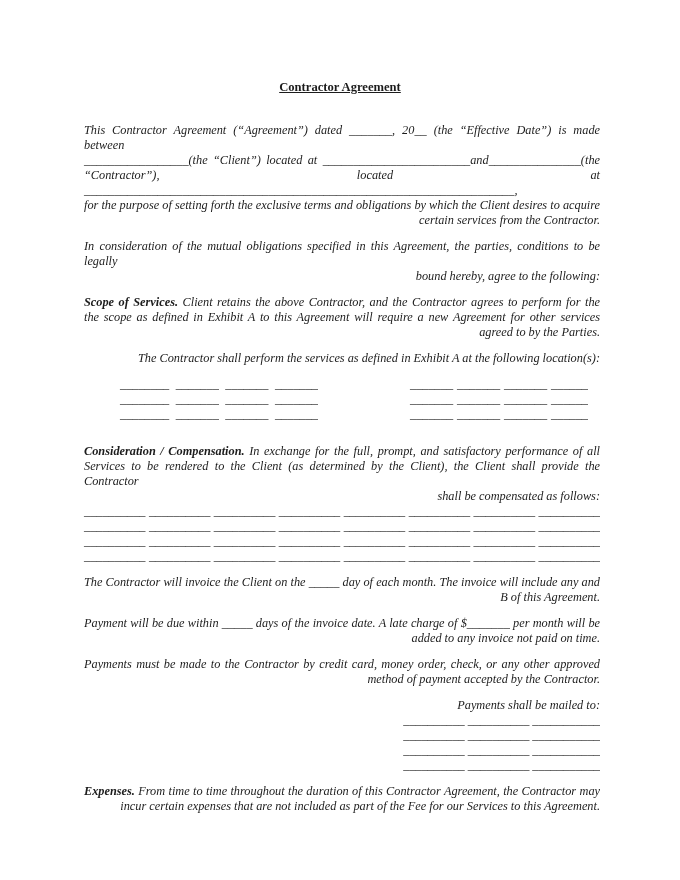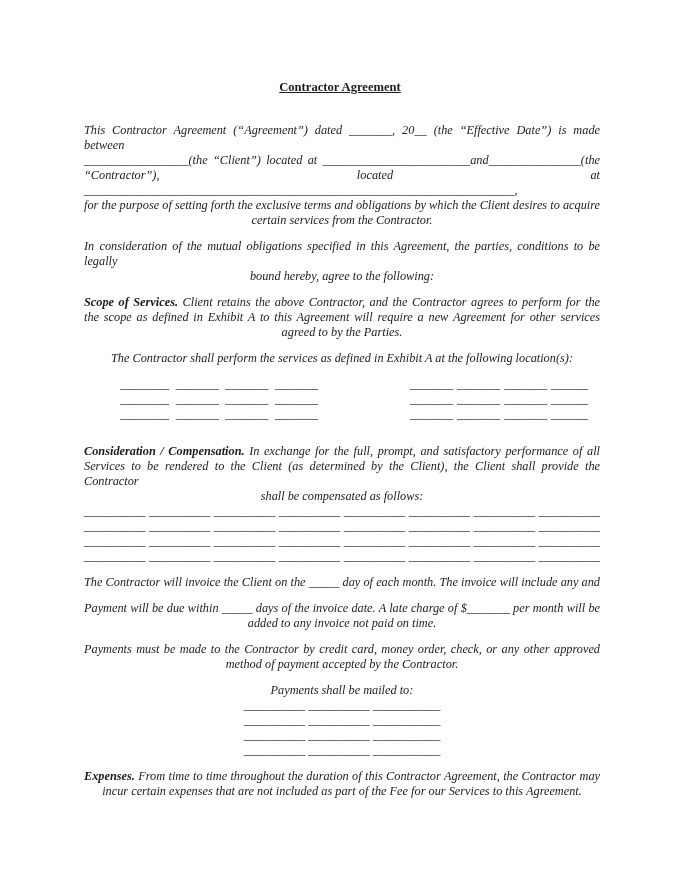--- a/index.html
+++ b/index.html
@@ -9,21 +9,21 @@
     font-family:"Liberation Serif",serif;font-size:12.3px;line-height:15px;color:#1c1c1c;
   }
   .title{
     font-size:12.6px;font-weight:bold;text-decoration:underline;text-align:center;
     margin:0 0 28px 0;line-height:15px;
   }
   .block{margin:0 0 11px 4px;font-style:italic;}
   .block.blanks{margin-top:-11px;}
   .line{white-space:normal;}
   .line.j{text-align:justify;text-align-last:justify;}
-  .line.l{text-align:center;}
+  .line.l{text-align:right;}
   .b{font-weight:bold;}
   .cols{display:flex;margin:0 0 22px 40px;}
   .colL{width:198px;}
   .colR{width:178px;margin-left:92px;}
   .cols .line{text-align:justify;text-align-last:justify;}
 </style>
 </head>
 <body>
 
 <div class="page">
@@ -66,20 +66,21 @@
         <div class="line l"><span>shall be compensated as follows:</span></div>
       </div>
       <div class="block blanks">
         <div class="line j"><span>__________ __________ __________ __________ __________ __________ __________ __________</span></div>
         <div class="line j"><span>__________ __________ __________ __________ __________ __________ __________ __________</span></div>
         <div class="line j"><span>__________ __________ __________ __________ __________ __________ __________ __________</span></div>
         <div class="line j"><span>__________ __________ __________ __________ __________ __________ __________ __________</span></div>
       </div>
       <div class="block text">
         <div class="line j"><span>The Contractor will invoice the Client on the _____ day of each month. The invoice will include any and</span></div>
+        <div class="line l"><span>B of this Agreement.</span></div>
       </div>
       <div class="block text">
         <div class="line j"><span>Payment will be due within _____ days of the invoice date. A late charge of $_______ per month will be</span></div>
         <div class="line l"><span>added to any invoice not paid on time.</span></div>
       </div>
       <div class="block text">
         <div class="line j"><span>Payments must be made to the Contractor by credit card, money order, check, or any other approved</span></div>
         <div class="line l"><span>method of payment accepted by the Contractor.</span></div>
       </div>
       <div class="block text">

